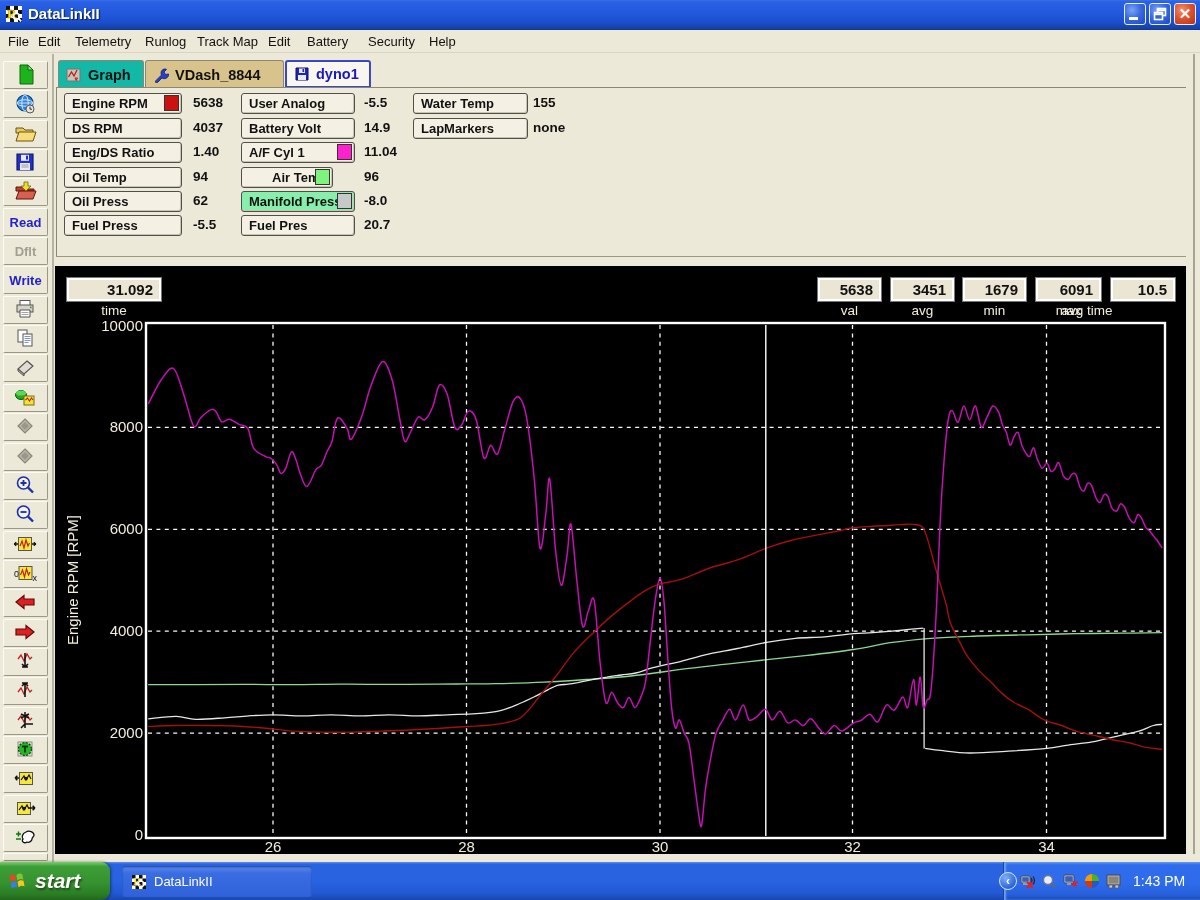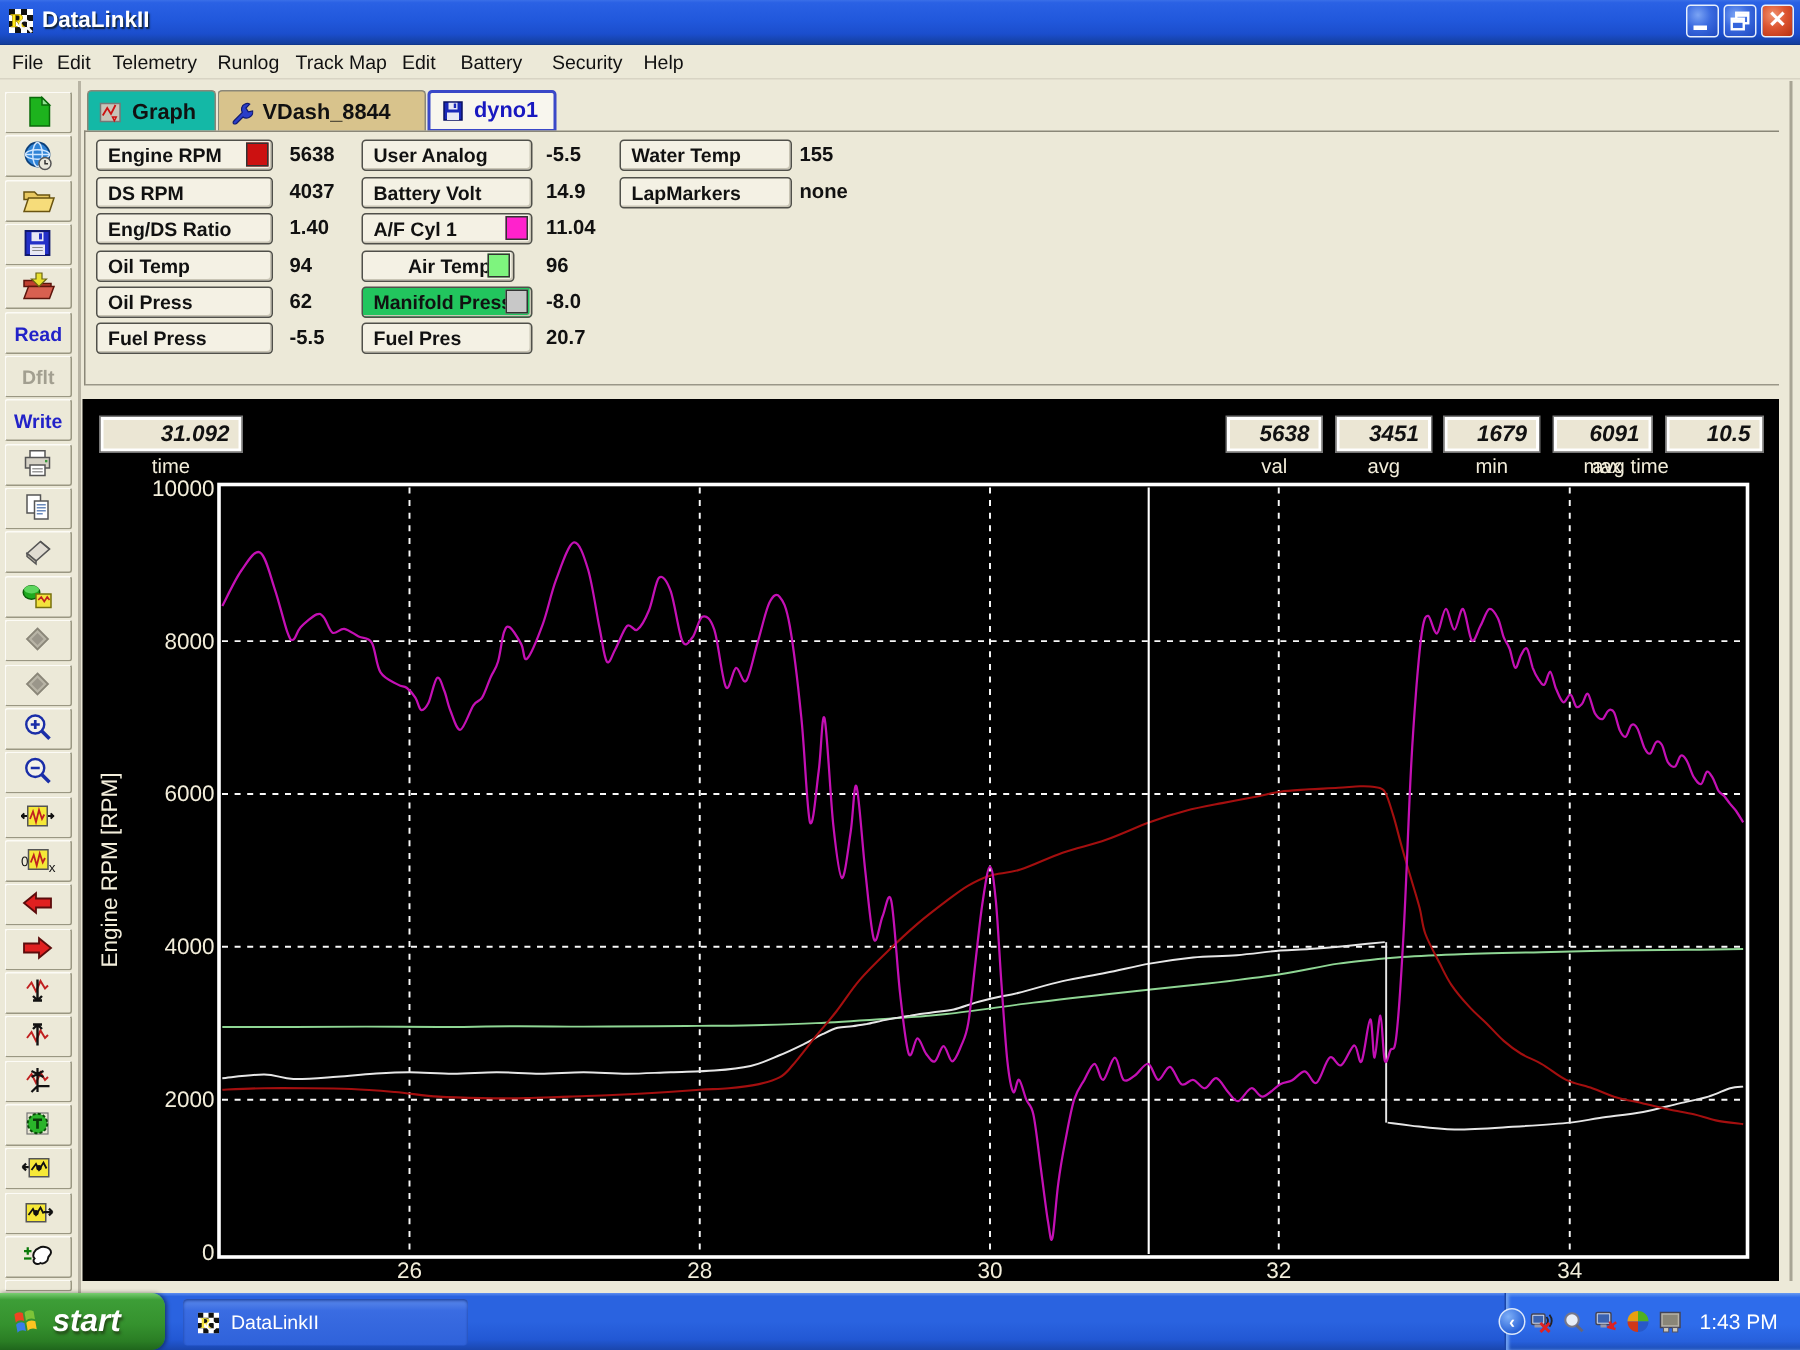--- a/index.html
+++ b/index.html
@@ -10,26 +10,26 @@
 .wbtn.min,.wbtn.res { background:radial-gradient(circle at 35% 30%,#7ba4f4 0%,#3a6ae0 45%,#1e48c0 100%); }
 .wbtn.cls { background:radial-gradient(circle at 35% 30%,#f0926e 0%,#dd5530 45%,#b83010 100%); }
 .menubar { position:absolute; left:0; top:30px; width:1200px; height:23px; background:#ece9d8; font-size:13px; color:#111; border-bottom:1px solid #d8d4c4; }
 .tbtn { position:absolute; left:3px; width:45px; height:28px; background:#ece9d8;
   border:1px solid; border-color:#fcfbf6 #9a9782 #9a9782 #fcfbf6; border-radius:2px;
   display:flex; align-items:center; justify-content:center; }
 .leftbar-line { position:absolute; left:52px; top:54px; width:2px; height:808px; background:#b8b4a4; }
 .chpanel { position:absolute; left:56px; top:87px; width:1130px; height:170px; background:#ece9d8; border-top:1px solid #8a8778; border-left:1px solid #8a8778; border-bottom:1px solid #9a9788; }
 .chb { position:absolute; height:21px; background:#f4f1e4; border:1px solid #50504a; border-radius:3px;
   font-size:13px; font-weight:bold; color:#111; padding:2px 0 0 7px; box-shadow:inset -1px -1px 0 #c8c4b4; }
-.chb.pressed { background:#22c55e; }
+.chb.pressed { background:#86efac; }
 .csq { position:absolute; right:2px; top:1px; width:15px; height:16px; border:1px solid #333; }
 .chv { position:absolute; font-size:13.5px; font-weight:bold; color:#111; }
 .gpanel { position:absolute; left:55px; top:266px; width:1131px; height:588px; background:#000; }
 .gbox { position:absolute; top:12px; height:23px; background:#ebe6d4; border:2px solid #fff; outline:1px solid #777;
-  font-size:15px; font-weight:bold; color:#111; text-align:right; padding:1px 6px 0 0;font-style:italic; }
+  font-size:15px; font-weight:bold; color:#111; text-align:right; padding:1px 6px 0 0; }
 .glab { position:absolute; top:37px; height:15px; color:#f2edda; font-size:13.5px; text-align:center; }
 .plot { position:absolute; }
 .tab { position:absolute; top:60px; height:28px; border:1px solid #8a8778; border-bottom:none; border-radius:3px 3px 0 0;
   font-size:14.5px; font-weight:bold; display:flex; align-items:center; padding-left:7px; }
 .tic { margin-right:6px; display:inline-flex; }
 .taskbar { position:absolute; left:0; top:862px; width:1200px; height:38px;
   background:linear-gradient(180deg,#5f8ef0 0%,#2a63e0 6%,#2a63e0 50%,#2258d4 82%,#1a46ad 100%); }
 .startbtn { position:absolute; left:0; top:0px; width:110px; height:38px; border-radius:0 9px 9px 0;
   background:linear-gradient(180deg,#79ce71 0%,#3d9e37 12%,#35922e 55%,#2a7d24 85%,#1f661c 100%);
   box-shadow:1px 0 3px rgba(0,0,0,.45); display:flex; align-items:center; }
@@ -313,21 +313,21 @@
 <div class="chb" style="left:64px;top:190.5px;width:118px;">Oil Press</div>
 <div class="chv" style="left:193px;top:192.5px;width:52px;">62</div>
 <div class="chb" style="left:64px;top:215px;width:118px;">Fuel Press</div>
 <div class="chv" style="left:193px;top:217px;width:52px;">-5.5</div>
 <div class="chb" style="left:241px;top:93px;width:114px;">User Analog</div>
 <div class="chv" style="left:364px;top:95px;width:52px;">-5.5</div>
 <div class="chb" style="left:241px;top:117.5px;width:114px;">Battery Volt</div>
 <div class="chv" style="left:364px;top:119.5px;width:52px;">14.9</div>
 <div class="chb" style="left:241px;top:142px;width:114px;">A/F Cyl 1<span class="csq" style="background:#ff22cc;"></span></div>
 <div class="chv" style="left:364px;top:144px;width:52px;">11.04</div>
-<div class="chb" style="left:241px;top:166.5px;width:102px;padding-left:30px;">Air Temp<span class="csq" style="background:#7ef47e;"></span></div>
+<div class="chb" style="left:241px;top:166.5px;width:92px;padding-left:30px;">Air Temp<span class="csq" style="background:#7ef47e;"></span></div>
 <div class="chv" style="left:364px;top:168.5px;width:52px;">96</div>
 <div class="chb pressed" style="left:241px;top:190.5px;width:114px;">Manifold Press<span class="csq" style="background:#c8c8c8;"></span></div>
 <div class="chv" style="left:364px;top:192.5px;width:52px;">-8.0</div>
 <div class="chb" style="left:241px;top:215px;width:114px;">Fuel Pres</div>
 <div class="chv" style="left:364px;top:217px;width:52px;">20.7</div>
 <div class="chb" style="left:413px;top:93px;width:115px;">Water Temp</div>
 <div class="chv" style="left:533px;top:95px;width:60px;">155</div>
 <div class="chb" style="left:413px;top:117.5px;width:115px;">LapMarkers</div>
 <div class="chv" style="left:533px;top:119.5px;width:60px;">none</div>
 

